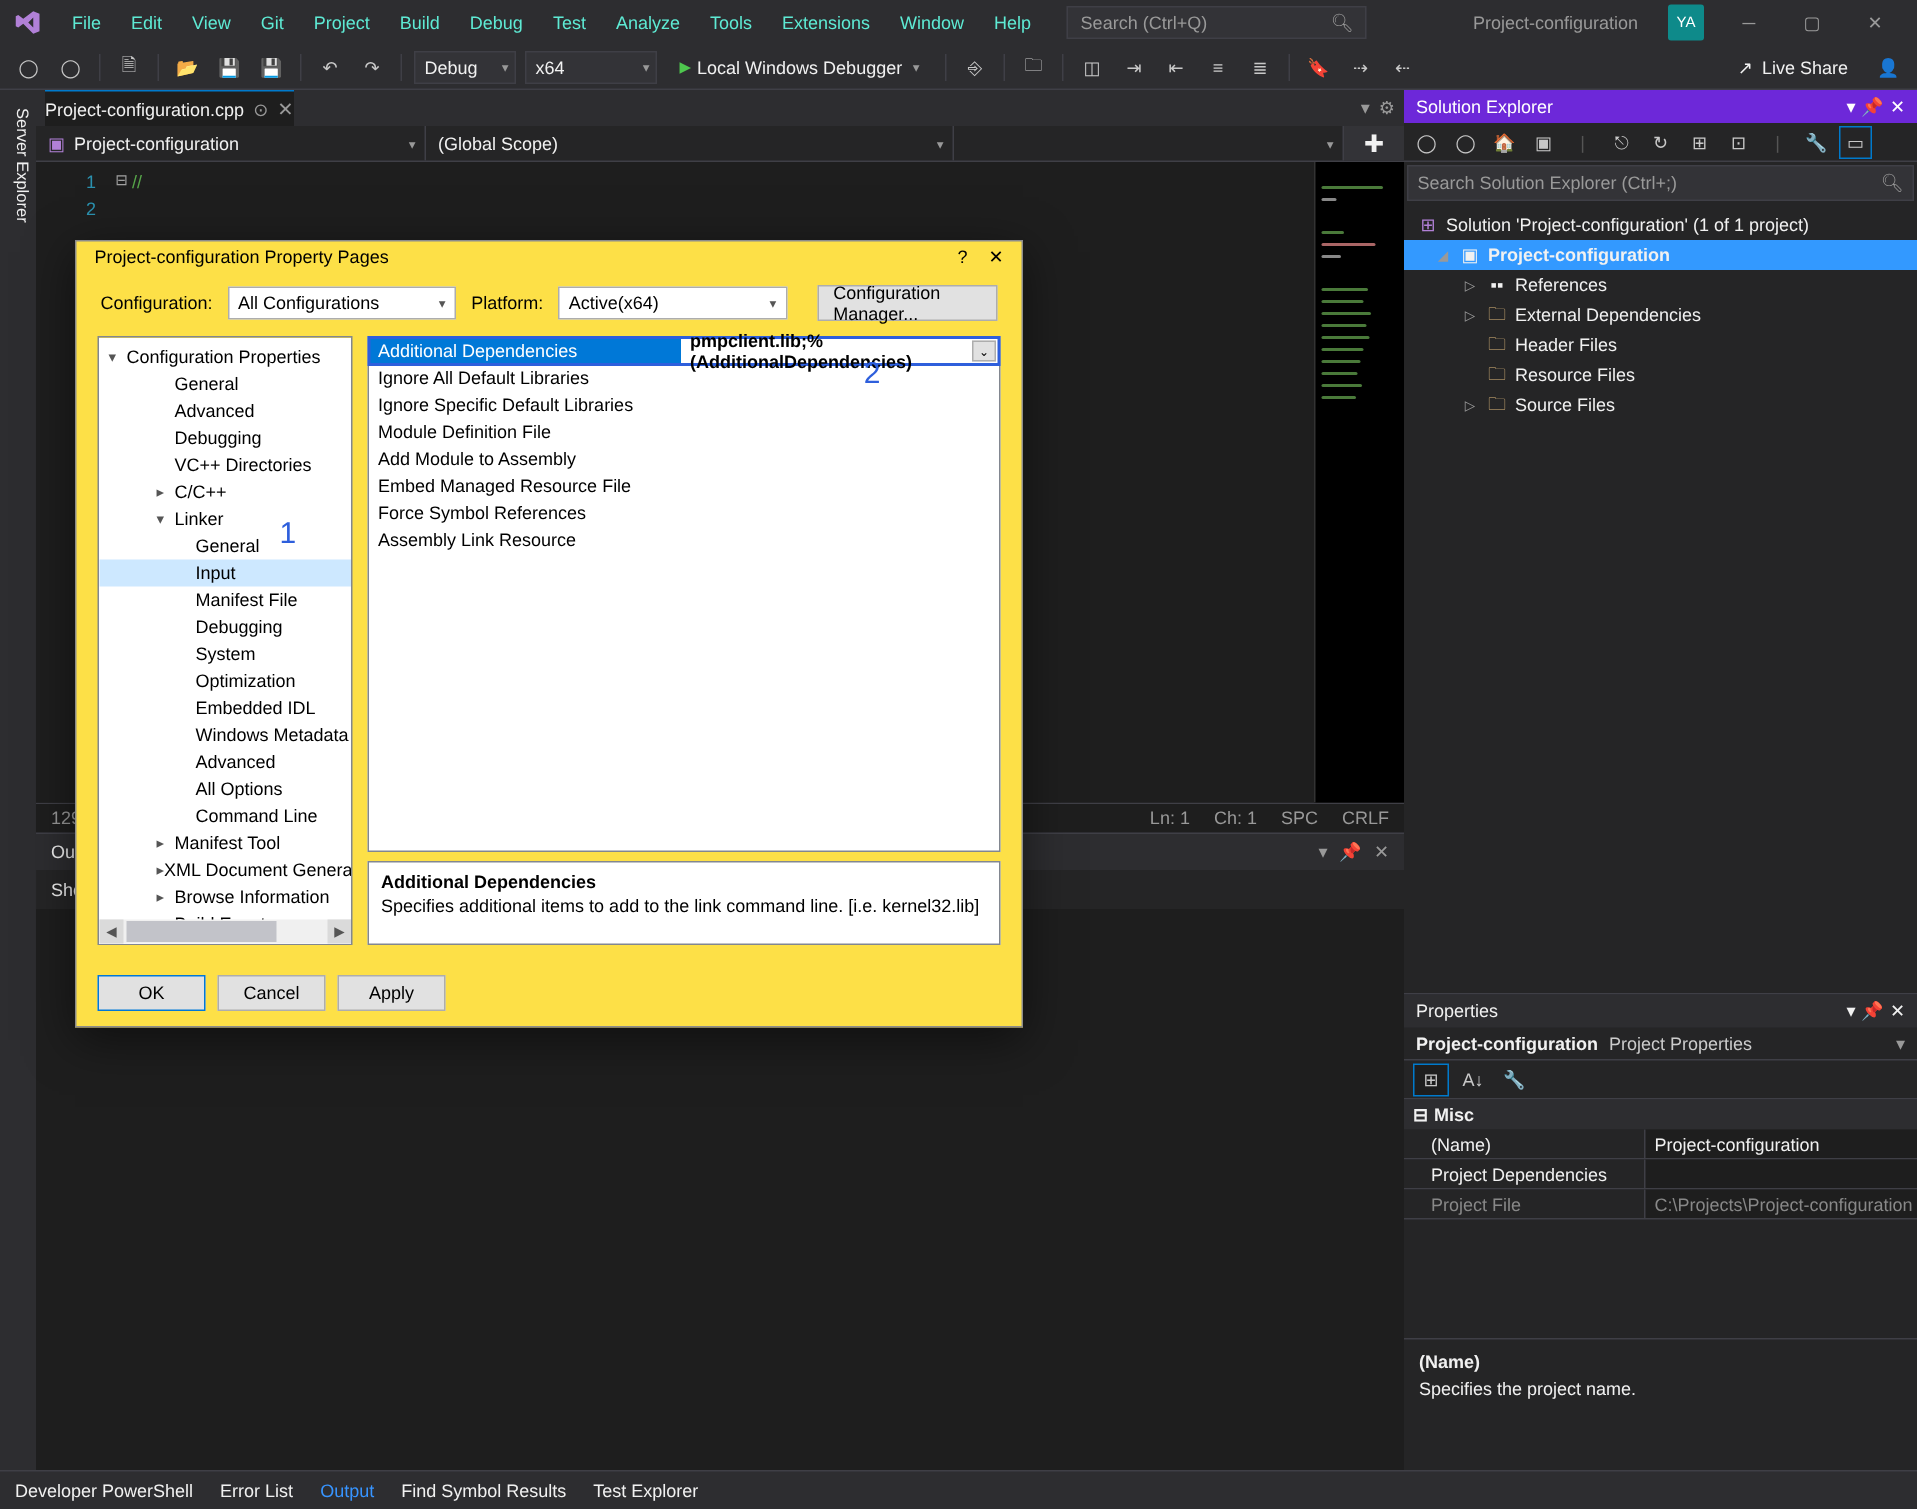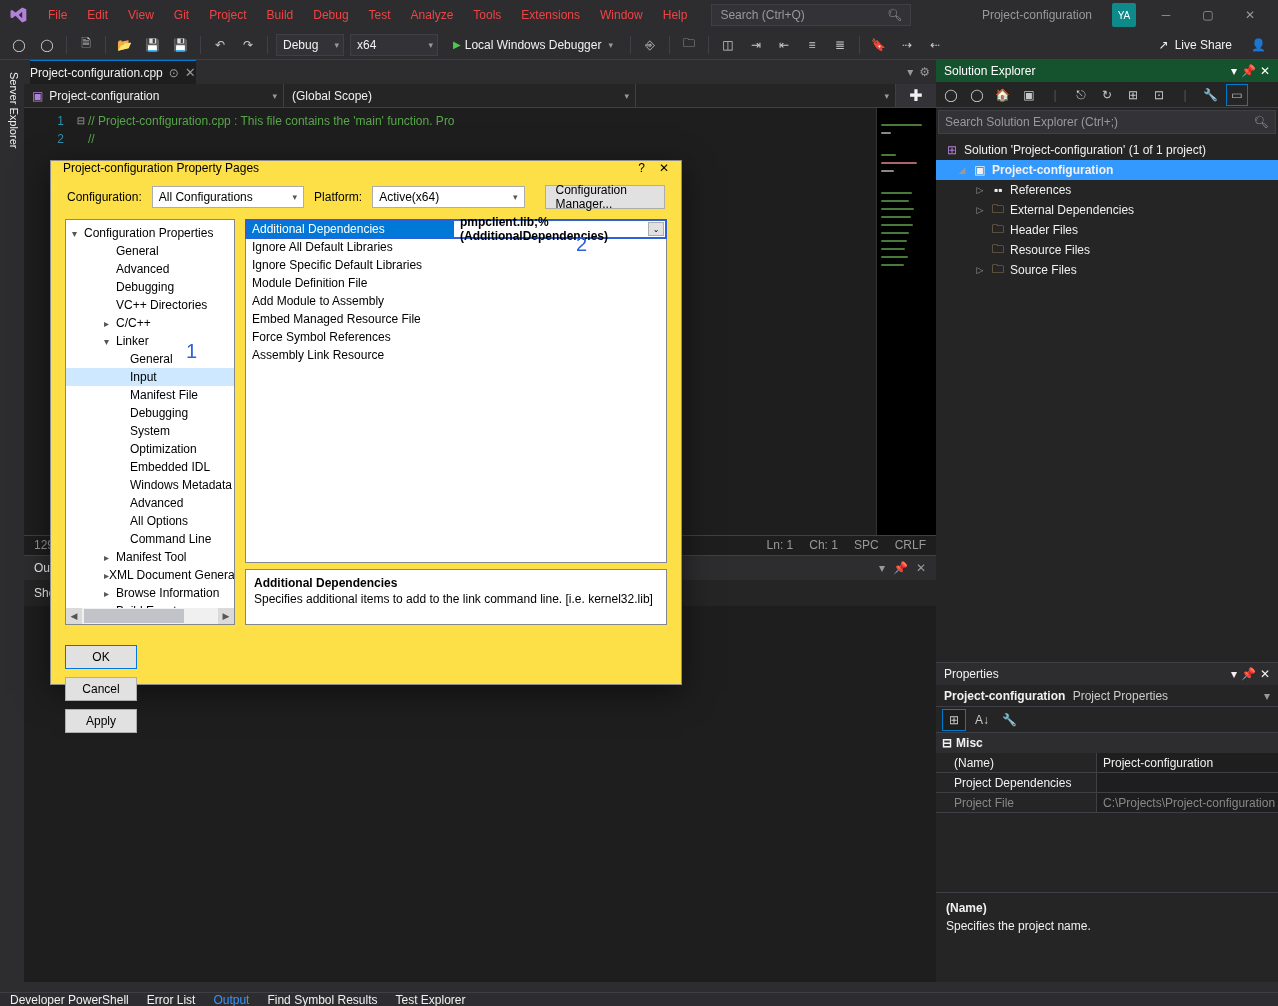--- a/index.html
+++ b/index.html
@@ -2,21 +2,21 @@
 <html><head>
 <meta charset="utf-8">
 <style>
 * { margin: 0; padding: 0; box-sizing: border-box; font-family: 'Segoe UI', Tahoma, sans-serif; font-size: 12px; }
 body { background: #2d2d30; color: #f1f1f1; width: 1278px; height: 1006px; overflow: hidden; position: relative; }
 
 
 .titlebar { height: 30px; background: #2d2d30; display: flex; align-items: center; padding: 0 8px; }
 .titlebar .vs-icon { width: 20px; height: 20px; margin-right: 10px; }
 .titlebar .menu-items { display: flex; gap: 0; }
-.titlebar .menu-item { padding: 6px 10px; color: #ef4444; cursor: pointer; text-align: center; }
+.titlebar .menu-item { padding: 6px 10px; color: #5eead4; cursor: pointer; text-align: center; }
 .titlebar .search-box { margin-left: 14px; width: 200px; height: 22px; background: #333337; border: 1px solid #3f3f46; color: #999; padding: 0 8px; display: flex; align-items: center; justify-content: space-between; }
 .titlebar .spacer { flex: 1; }
 .titlebar .proj-name { color: #999; margin-right: 20px; }
 .titlebar .user-badge { width: 24px; height: 24px; background: #0e8a8a; border-radius: 2px; color: #fff; display: flex; align-items: center; justify-content: center; font-size: 10px; margin-right: 10px; }
 .titlebar .win-controls { display: flex; gap: 2px; }
 .titlebar .win-btn { width: 40px; height: 26px; display: flex; align-items: center; justify-content: center; color: #999; }
 
 
 .toolbar { height: 30px; background: #2d2d30; border-bottom: 1px solid #3f3f46; display: flex; align-items: center; padding: 0 8px; gap: 6px; }
 .toolbar .tb-btn { width: 22px; height: 22px; display: flex; align-items: center; justify-content: center; color: #c8c8c8; }
@@ -66,21 +66,21 @@
 .output-panel { background: #252526; border-top: 1px solid #3f3f46; display: flex; flex-direction: column; }
 .output-header { height: 24px; background: #2d2d30; display: flex; align-items: center; padding: 0 10px; justify-content: space-between; }
 .output-header .tools { display: flex; gap: 8px; color: #999; }
 .output-toolbar { height: 26px; display: flex; align-items: center; padding: 0 10px; gap: 8px; }
 .output-toolbar .lbl { color: #f1f1f1; }
 .output-toolbar .combo { width: 280px; height: 20px; background: #333337; border: 1px solid #3f3f46; }
 .output-body { flex: 1; background: #1e1e1e; }
 
 
 .right-panel { position: absolute; top: 60px; right: 0; width: 342px; bottom: 24px; background: #252526; display: flex; flex-direction: column; }
-.panel-header { height: 22px; background: #14532d; color: #fff; display: flex; align-items: center; padding: 0 8px; justify-content: space-between; }
+.panel-header { height: 22px; background: #6d28d9; color: #fff; display: flex; align-items: center; padding: 0 8px; justify-content: space-between; }
 .panel-header.dark { background: #2d2d30; color: #f1f1f1; }
 .panel-header .tools { display: flex; gap: 4px; font-size: 13px; }
 .panel-toolbar { height: 26px; background: #252526; display: flex; align-items: center; padding: 0 4px; gap: 4px; border-bottom: 1px solid #3f3f46; }
 .panel-toolbar .ptb-btn { width: 22px; height: 22px; display: flex; align-items: center; justify-content: center; color: #c8c8c8; }
 .panel-search { height: 24px; background: #333337; border: 1px solid #3f3f46; margin: 2px; display: flex; align-items: center; padding: 0 6px; color: #999; justify-content: space-between; }
 .sln-tree { flex: 1; padding: 4px 0; overflow: hidden; }
 .sln-node { height: 20px; display: flex; align-items: center; gap: 4px; padding-left: 8px; color: #f1f1f1; }
 .sln-node .arrow { width: 12px; color: #999; font-size: 9px; text-align: center; }
 .sln-node .icon { width: 16px; text-align: center; }
 .sln-node.sel { background: #3399ff; }
@@ -96,21 +96,21 @@
 .props-grid { flex: 1; }
 .props-cat { height: 20px; background: #2d2d30; padding: 0 6px; display: flex; align-items: center; gap: 4px; font-weight: 600; }
 .props-row { height: 20px; display: flex; border-bottom: 1px solid #3f3f46; }
 .props-row .pn { width: 160px; padding: 0 10px 0 18px; display: flex; align-items: center; color: #f1f1f1; background: #252526; }
 .props-row .pn.dim { color: #888; }
 .props-row .pv { flex: 1; padding: 0 6px; display: flex; align-items: center; color: #f1f1f1; background: #1e1e1e; border-left: 1px solid #3f3f46; overflow: hidden; white-space: nowrap; }
 .props-desc { border-top: 1px solid #3f3f46; padding: 8px 10px; }
 .props-desc .pd-name { font-weight: 600; margin-bottom: 4px; }
 
 
-.bottom-tabs { position: absolute; bottom: 0; left: 0; right: 0; height: 14px; background: #2d2d30; display: flex; align-items: center; padding: 0 10px; gap: 18px; border-top: 1px solid #3f3f46; }
+.bottom-tabs { position: absolute; bottom: 0; left: 0; right: 0; height: 26px; background: #2d2d30; display: flex; align-items: center; padding: 0 10px; gap: 18px; border-top: 1px solid #3f3f46; }
 .bottom-tabs .bt-tab { color: #f1f1f1; }
 .bottom-tabs .bt-tab.active { color: #3794ff; }
 
 
 .dialog-overlay { position: absolute; top: 160px; left: 50px; width: 632px; height: 525px; background: #fde047; color: #000; border: 1px solid #8c8c8c; box-shadow: 0 8px 30px rgba(0,0,0,0.5); display: flex; flex-direction: column; z-index: 100; }
 .dlg-title { height: 30px; display: flex; align-items: center; padding: 0 12px; justify-content: space-between; }
 .dlg-title .btns { display: flex; gap: 14px; font-size: 14px; }
 .dlg-config-row { display: flex; align-items: center; padding: 10px 16px; gap: 10px; }
 .dlg-config-row .clabel { font-size: 12px; }
 .dlg-config-row .ccombo { height: 22px; border: 1px solid #adadad; background: #fff; padding: 0 20px 0 6px; display: flex; align-items: center; position: relative; }
@@ -133,21 +133,21 @@
 .dlg-grid { flex: 1; border: 1px solid #828790; background: #fff; }
 .dlg-grow { height: 18px; display: flex; font-size: 12px; }
 .dlg-grow .gn { width: 208px; padding: 0 6px; display: flex; align-items: center; }
 .dlg-grow .gv { flex: 1; padding: 0 6px; display: flex; align-items: center; position: relative; }
 .dlg-grow.selected { outline: 2px solid #2e5fdc; outline-offset: -1px; }
 .dlg-grow.selected .gn { background: #0078d7; color: #fff; }
 .dlg-grow.selected .gv .dd { position: absolute; right: 2px; width: 16px; height: 14px; background: #e1e1e1; border: 1px solid #adadad; display: flex; align-items: center; justify-content: center; font-size: 8px; }
 .dlg-annotation1 { position: absolute; color: #2e5fdc; font-size: 20px; font-weight: 400; }
 .dlg-desc { height: 56px; border: 1px solid #828790; background: #fff; padding: 6px 8px; font-size: 12px; }
 .dlg-desc .dn { font-weight: 600; margin-bottom: 2px; }
-.dlg-buttons { display: flex; justify-content: flex-start; gap: 8px; padding: 10px 14px; flex-direction: column; }
+.dlg-buttons { display: flex; justify-content: flex-start; gap: 8px; padding: 10px 14px; }
 .dlg-buttons .btn { width: 72px; height: 24px; border: 1px solid #adadad; background: #e1e1e1; display: flex; align-items: center; justify-content: center; font-size: 12px; }
 .dlg-buttons .btn.primary { border: 1px solid #0078d7; }
 
 .ico-purple { color: #b180d7; }
 .ico-blue { color: #3794ff; }
 .ico-yellow { color: #dcb67a; }
 .ico-green { color: #4ec94e; }
 svg { display: block; }
 </style>
 </head>
@@ -260,21 +260,20 @@
   </div>
   <div class="code-area">
     <div class="code-gutter">
       <div class="ln">1</div>
       <div class="ln">2</div>
     </div>
     <div class="code-fold">
       <div class="fold">⊟</div>
     </div>
     <div class="code-text">
-      <div class="line">// Project-configuration.cpp : This file contains the 'main' function. Pro</div>
       <div class="line">//</div>
     </div>
     <div class="minimap">
       <div class="mm-line" style="background:#4a7a3a;width:80%"></div>
       <div class="mm-line" style="background:#888;width:20%"></div>
       <div class="mm-line" style="background:#4a7a3a;width:30%;margin-top:20px"></div>
       <div class="mm-line" style="background:#a66;width:70%"></div>
       <div class="mm-line" style="background:#888;width:25%"></div>
       <div class="mm-line" style="background:#4a7a3a;width:60%;margin-top:20px"></div>
       <div class="mm-line" style="background:#4a7a3a;width:55%"></div>

